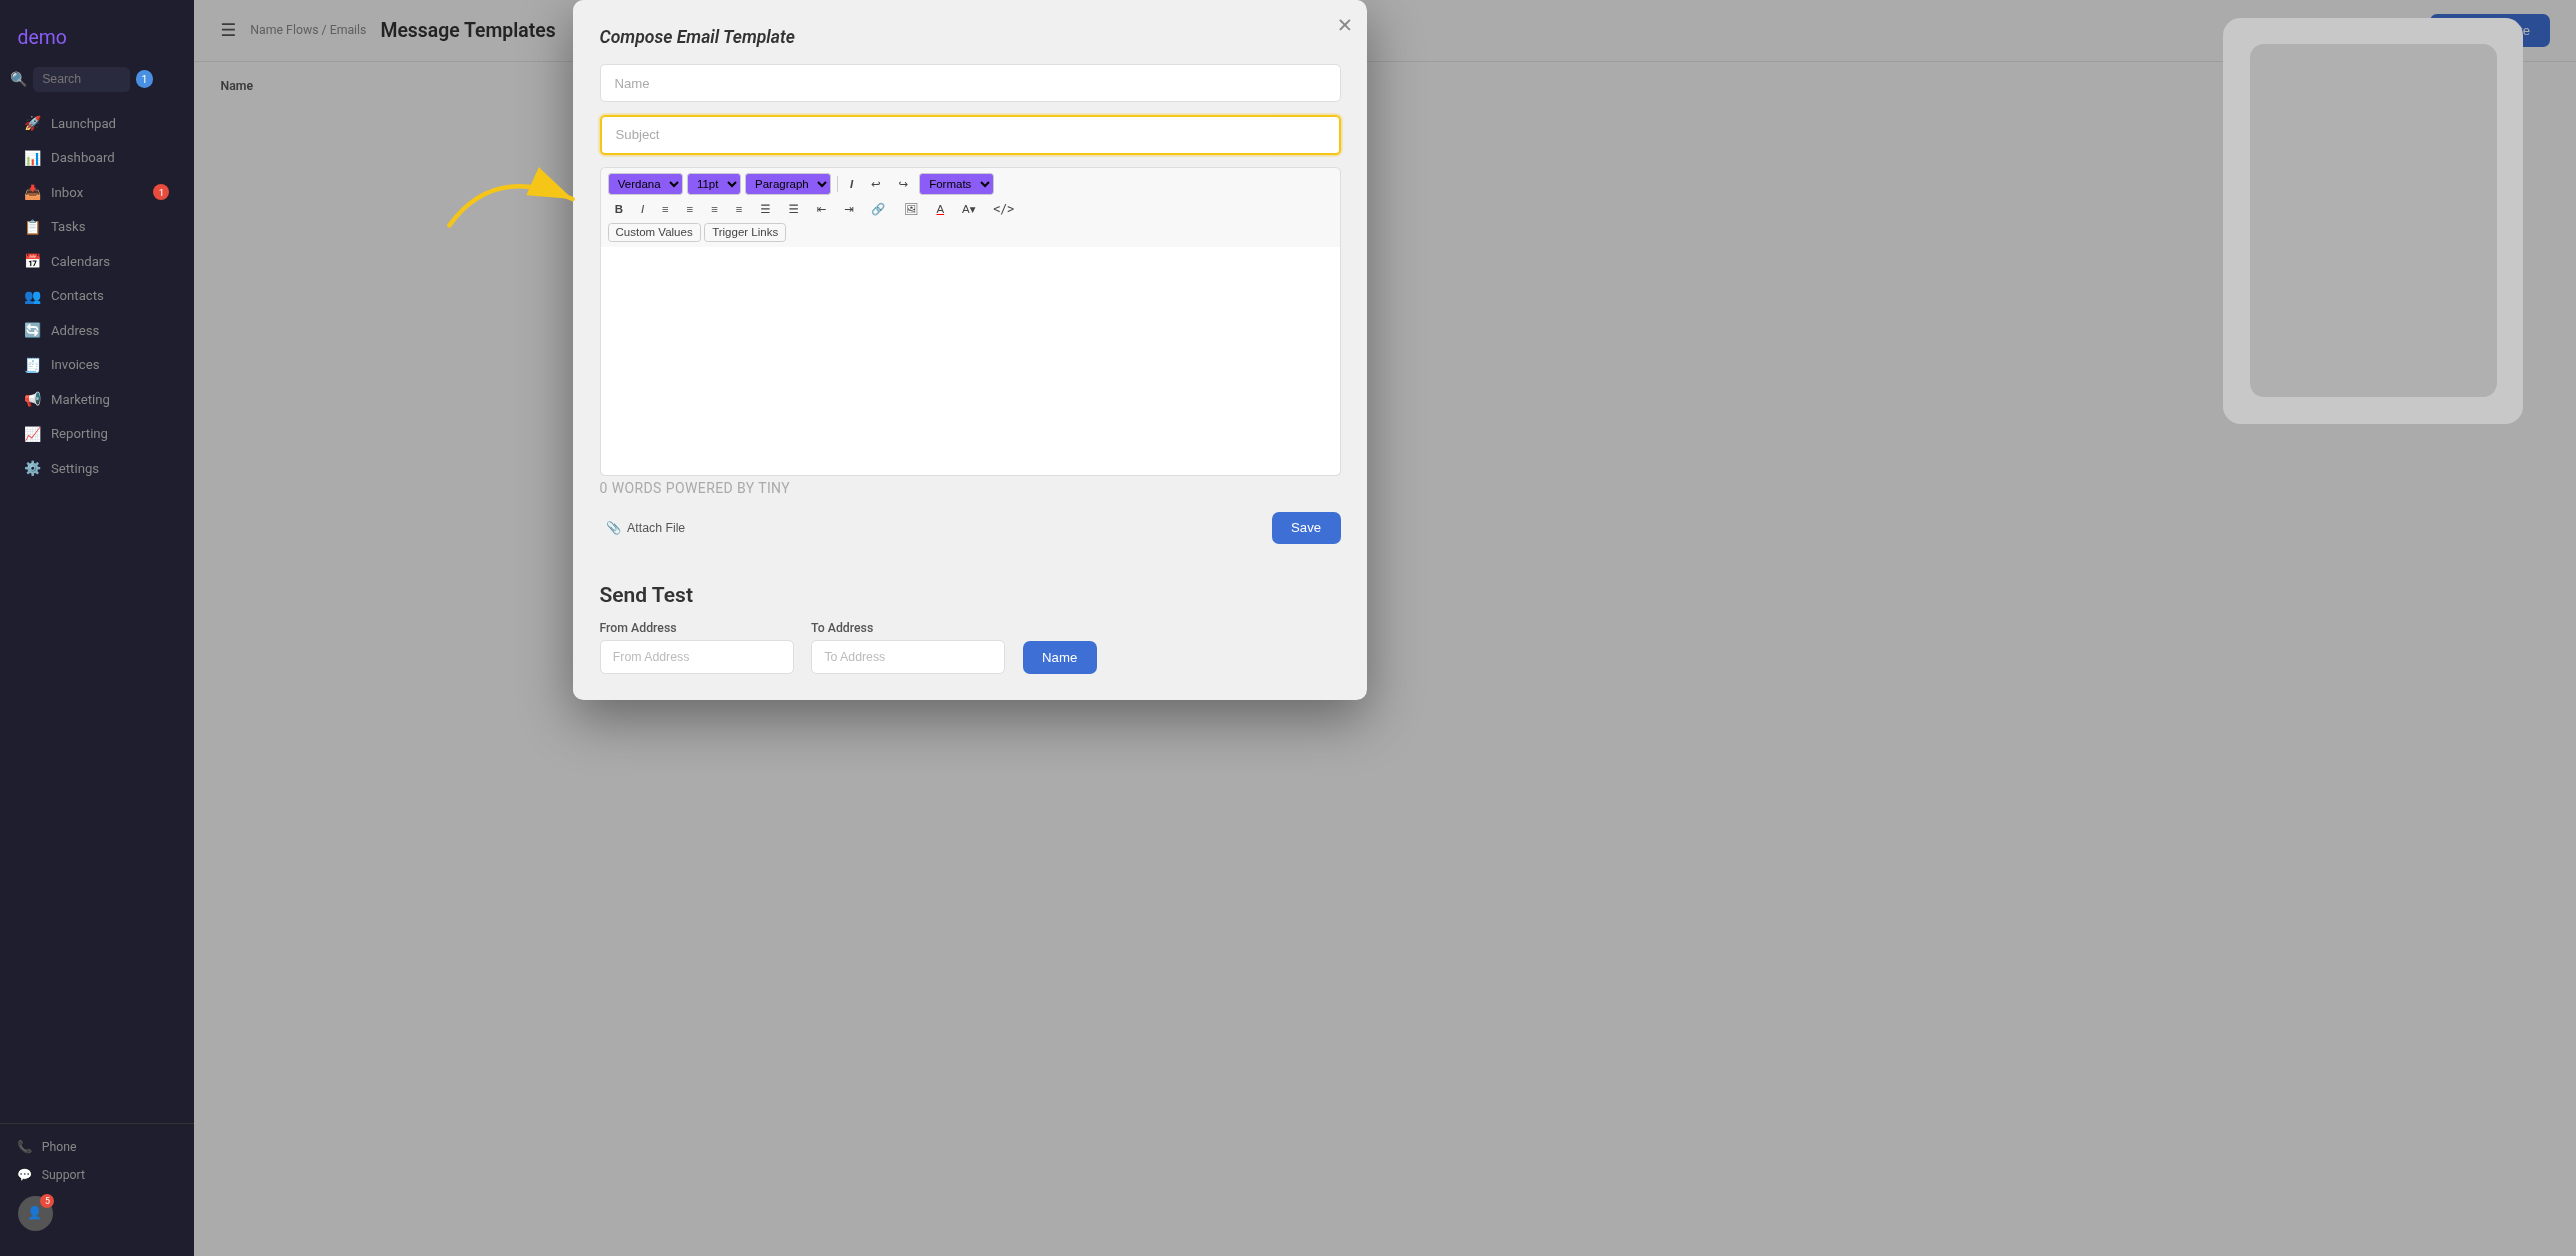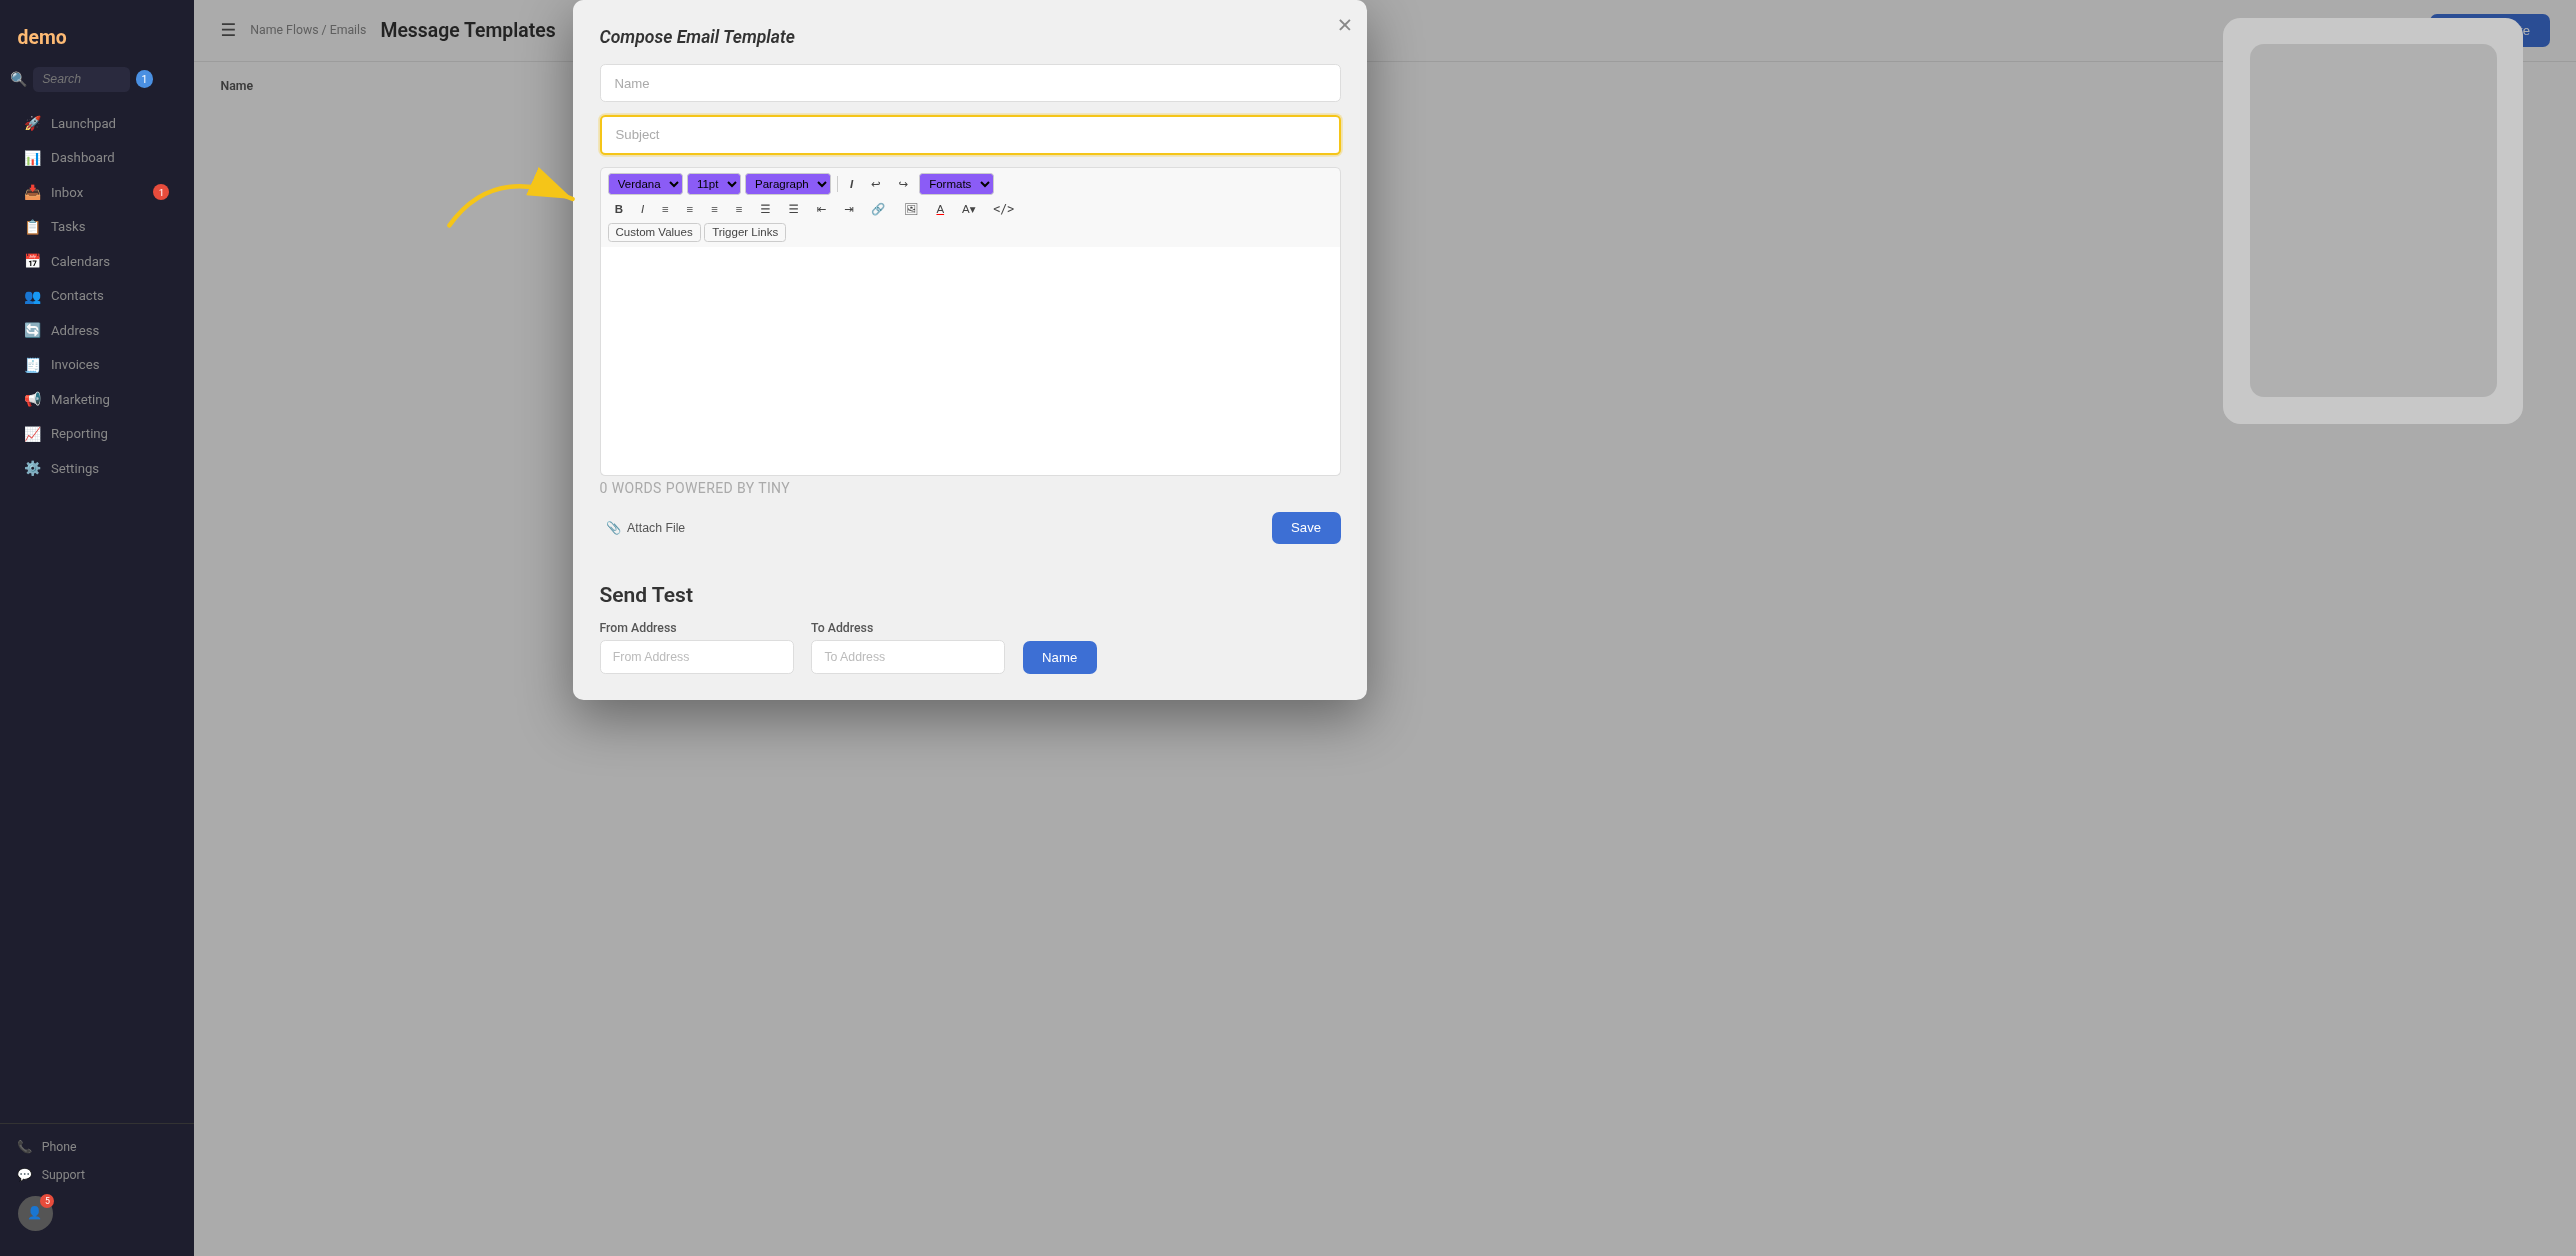--- a/index.html
+++ b/index.html
@@ -21,41 +21,40 @@
       height: 100%;
       background: #1e1e2e;
       z-index: 2;
       display: flex;
       flex-direction: column;
       padding: 17.6px 0;
     }
 
     .sidebar-logo {
       padding: 8.8px 17.6px 17.6px;
-      color: #fdba74;
+      color: #8b5cf6;
       font-size: 19.4px;
-      font-weight: bold;
+      font-weight: normal;
     }
 
     .sidebar-search {
       margin: 0 10.6px 14px;
       display: flex;
       align-items: center;
       gap: 5.3px;
     }
 
     .sidebar-search input {
       background: #2a2a3e;
       border: none;
       border-radius: 5.3px;
       padding: 5.3px 8.8px;
       color: #aaa;
       font-size: 12.3px;
       width: 88px;
-      font-style: italic;
     }
 
     .sidebar-nav {
       flex: 1;
       overflow-y: auto;
     }
 
     .sidebar-item {
       display: flex;
       align-items: center;

